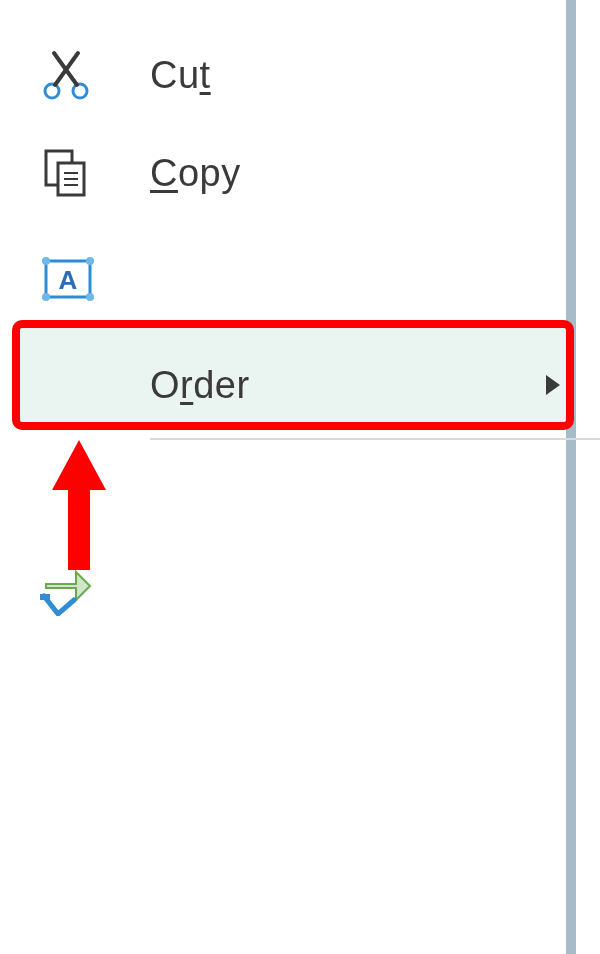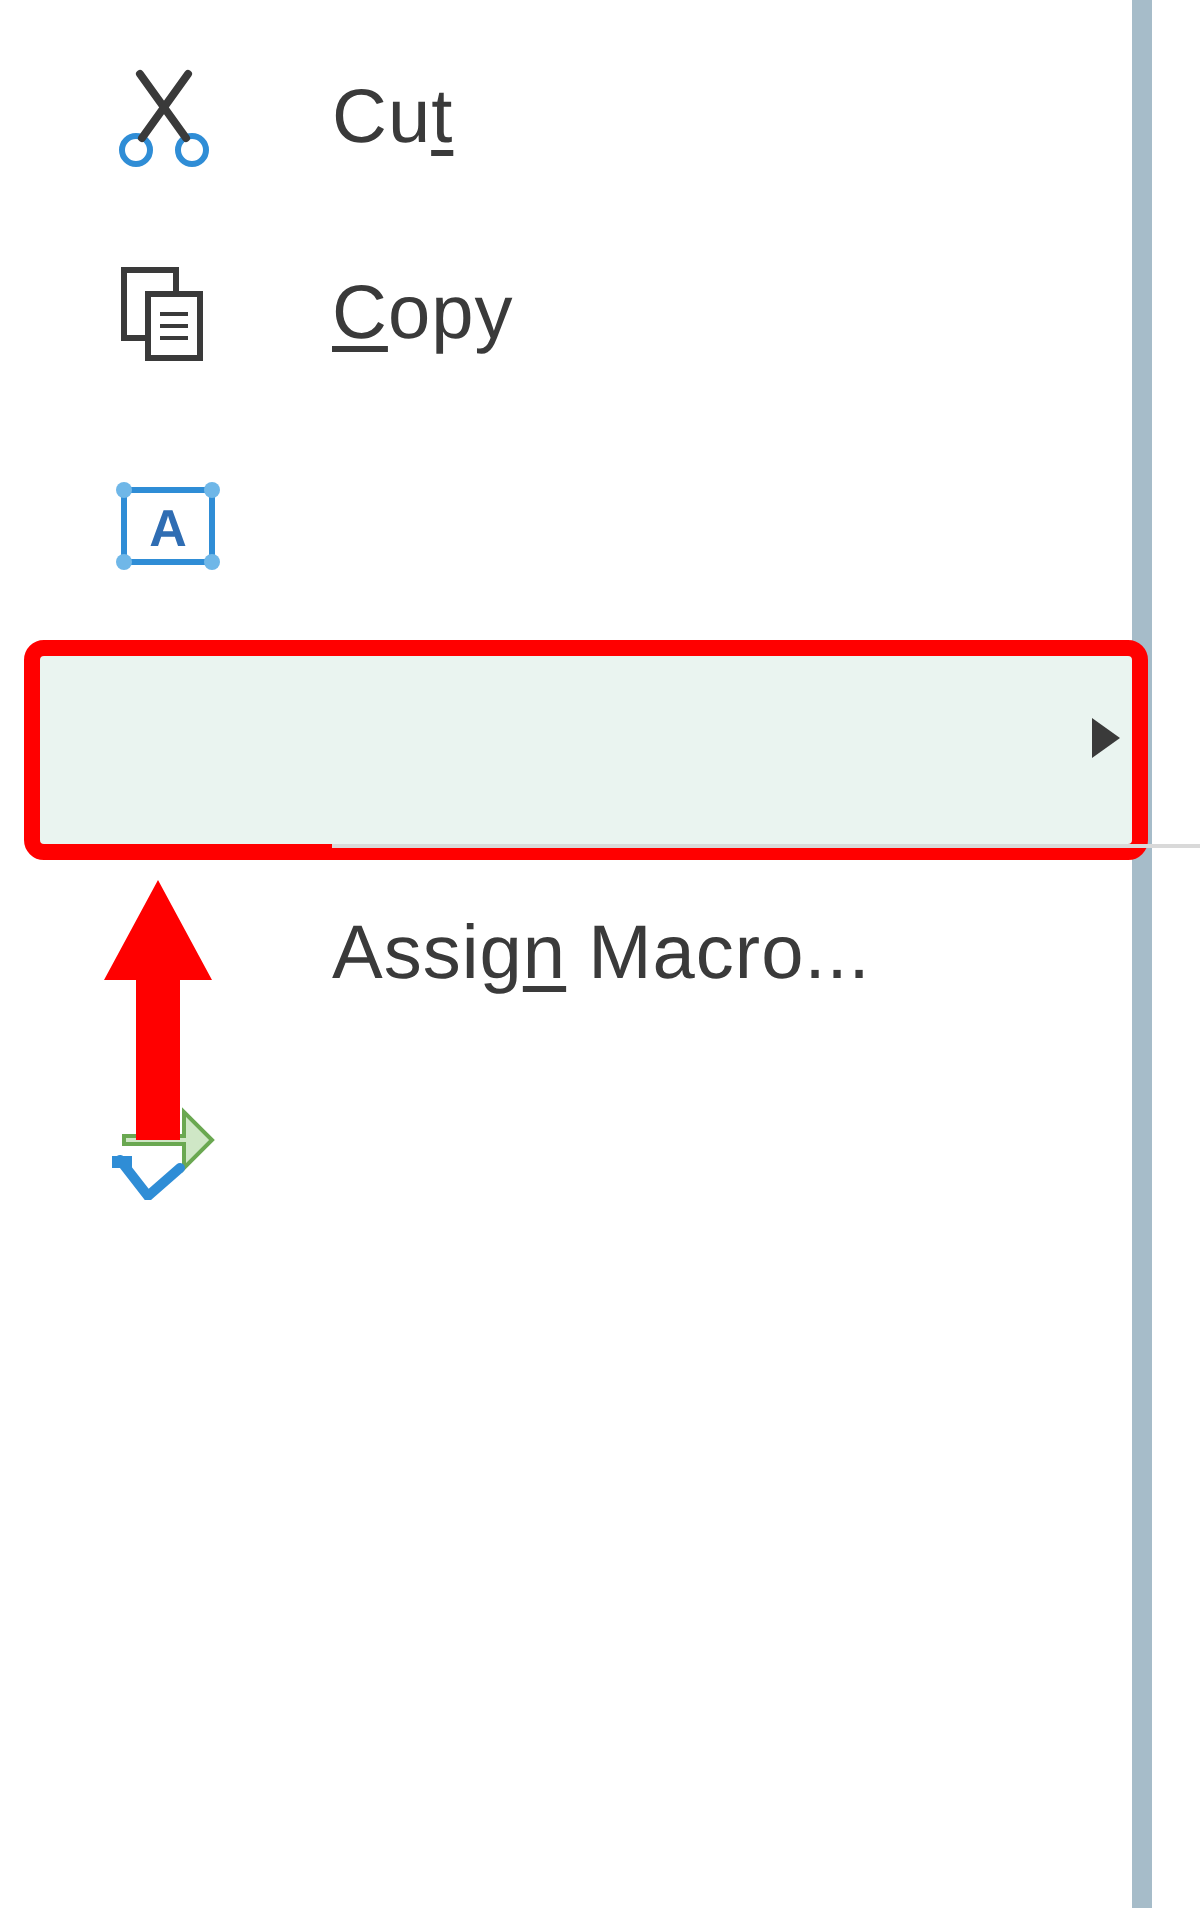--- a/index.html
+++ b/index.html
@@ -8,22 +8,22 @@
   height:954px;
   background:#ffffff;
   font-family:"Segoe UI",Arial,sans-serif;
   font-size:38px;
   color:#3a3a3a;
   position:relative;
   overflow:hidden;
 }
 .menu{
   position:absolute;
-  left:16px;top:0;right:0;
-  padding-top:10px;
+  left:0;top:0;right:0;
+  padding-top:26px;
 }
 .item{
   display:flex;
   align-items:center;
   height:98px;
   padding-left:40px;
   position:relative;
 }
 .icon-slot{
   width:70px;
@@ -134,28 +134,28 @@
         <circle cx="6" cy="42" r="4" fill="#6fb7e8"></circle>
         <circle cx="50" cy="42" r="4" fill="#6fb7e8"></circle>
         <text x="28" y="34" text-anchor="middle" font-family="Segoe UI,Arial" font-size="26" fill="#2f6db3" font-weight="600">A</text>
       </svg>
     </span>
   </div>
 
 
   <div class="item">
     <span class="icon-slot"></span>
+    <span class="label">O<span class="ul">r</span>der</span>
     <span class="submenu-arrow"></span>
   </div>
 
   <div class="separator"></div>
 
   <div class="item">
     <span class="icon-slot"></span>
-    <span class="label">Assig<span class="ul">n</span> Macro...</span>
   </div>
 
   <div class="item">
     <span class="icon-slot">
       <svg width="56" height="50" viewBox="0 0 56 50">
         <path d="M6 18 L36 18 L36 6 L50 20 L36 34 L36 22 L6 22 Z" fill="#cfe7c6" stroke="#6aa851" stroke-width="2"></path>
         <path d="M4 30 L18 48 L34 34" fill="none" stroke="#2f8dd6" stroke-width="5" stroke-linecap="round"></path>
         <rect x="0" y="28" width="10" height="6" fill="#2f8dd6"></rect>
       </svg>
     </span>

